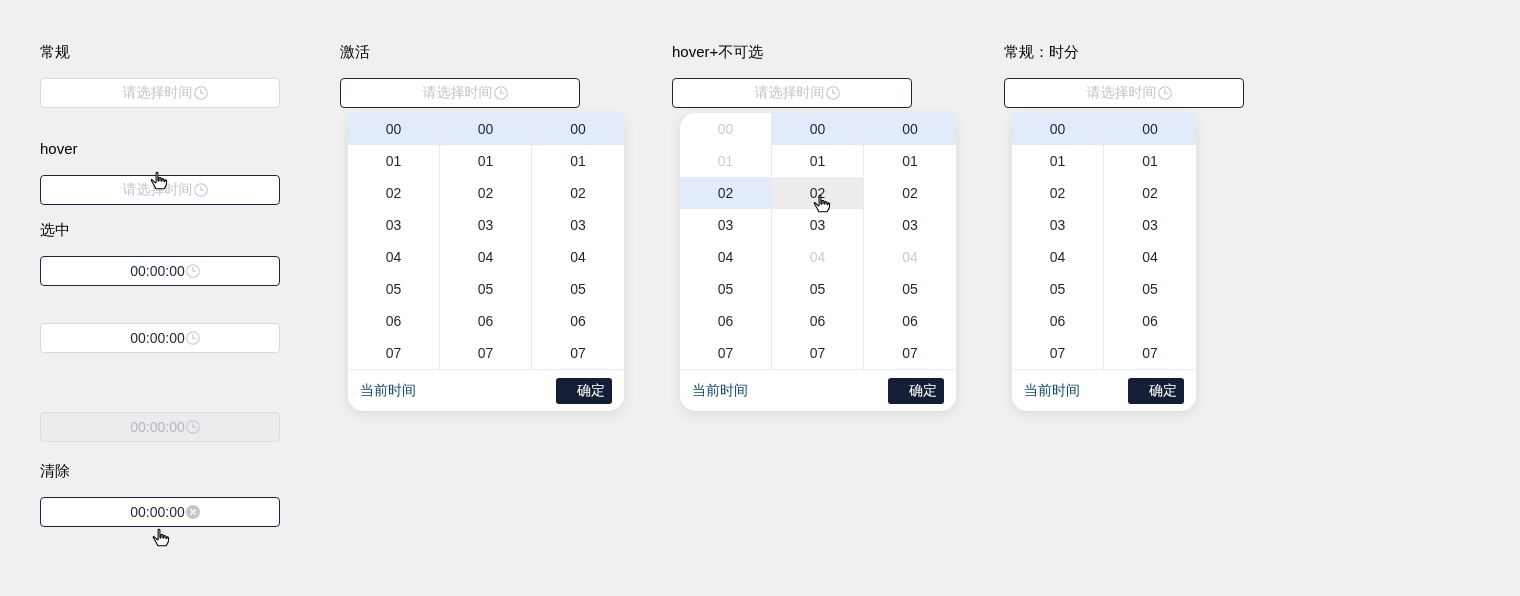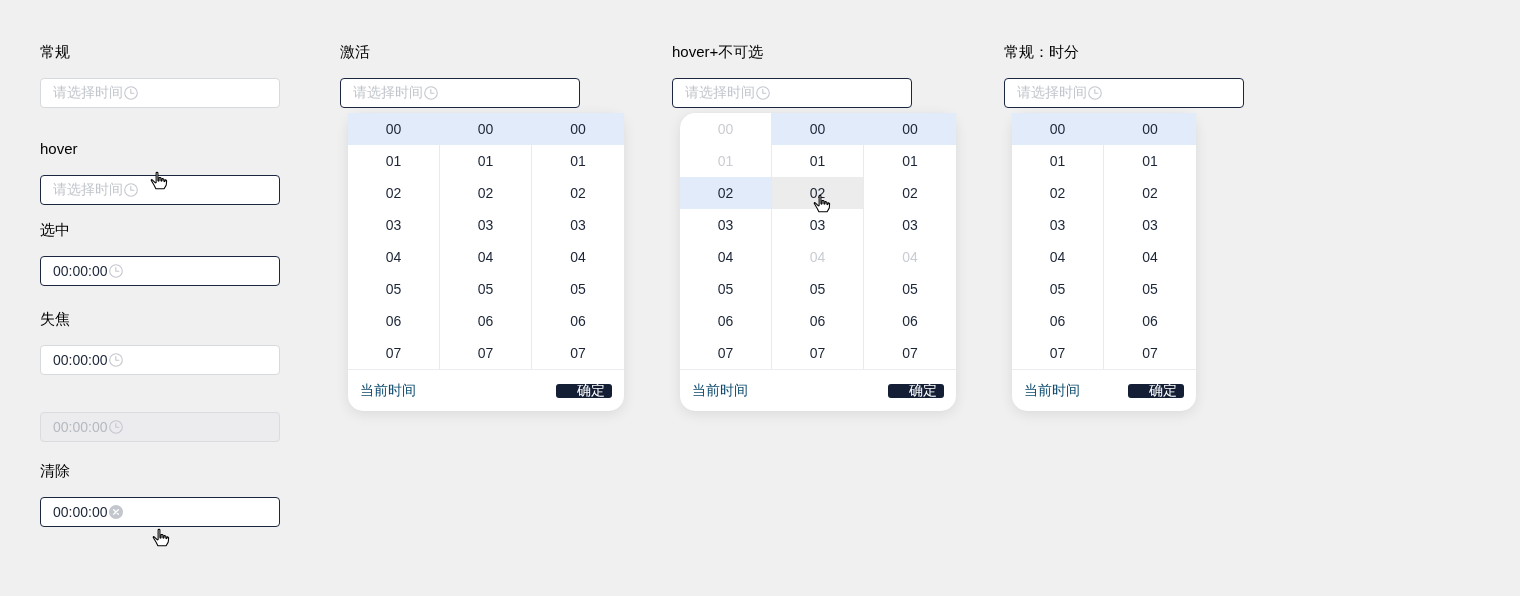--- a/index.html
+++ b/index.html
@@ -9,21 +9,21 @@
     font-family:"Liberation Sans","DejaVu Sans",sans-serif;
     color:#1b2537;
   }
   .label{font-size:15px;height:22px;line-height:22px;color:#000000}
   .fgroup{position:absolute;left:40px;width:240px}
   .picker{position:absolute;top:41px;width:240px}
 
   .tinput{
     margin-top:15px;height:30px;box-sizing:border-box;background:#fff;
     border:1px solid #d6d9dd;border-radius:4px;display:flex;align-items:center;
-    justify-content:flex-start;padding:0 9px 0 12px;font-size:14px;
+    justify-content:center;padding:0 9px 0 20px;font-size:14px;
   }
   .tinput.st-focus{border-color:#1b2740}
   .tinput.st-disabled{background:#ececee;border-color:#d9dbde}
   .tinput.st-disabled .val{color:#b5b9c0}
   .val{color:#1b2537}
   .val.ph{color:#c2c6cc}
   .icon{width:16px;height:16px;color:#c3c7cd;display:flex;flex:none}
   .icon svg{width:16px;height:16px}
 
   .panel{
@@ -39,21 +39,21 @@
   .cell.s-selected{background:#e2ebfa}
   .cell.s-hover{background:#ececec}
   .cell.s-disabled{color:#c9cdd3}
 
   .pfooter{
     height:41px;border-top:1px solid #ebedf0;display:flex;align-items:center;
     justify-content:space-between;padding:0 12px;
   }
   .now{font-size:14px;color:#0c4a6e}
   .okbtn{
-    width:56px;height:14px;background:#141f35;color:#fff;font-size:14px;
+    width:56px;height:26px;background:#141f35;color:#fff;font-size:14px;
     border:none;border-radius:3px;display:flex;align-items:center;justify-content:center;
     font-family:inherit;
     padding-left:20px;
   }
   .cursor{position:absolute;width:19px;height:19px;z-index:10}
 </style>
 </head>
 <body>
 
 <div class="fgroup" style="top:41px">
@@ -86,21 +86,20 @@
     <span class="val">00:00:00</span>
     <span class="icon">
   <svg viewBox="0 0 16 16" fill="none" xmlns="http://www.w3.org/2000/svg">
     <circle cx="8" cy="8" r="6.3" stroke="currentColor" stroke-width="1.1"></circle>
     <path d="M7.8 4.6v3.6h3.1" stroke="currentColor" stroke-width="1.1" stroke-linecap="round" stroke-linejoin="round"></path>
   </svg>
 </span>
   </div>
 </div>
 <div class="fgroup" style="top:308px">
-  <div class="label">失焦</div>
   <div class="tinput st-normal">
     <span class="val">00:00:00</span>
     <span class="icon">
   <svg viewBox="0 0 16 16" fill="none" xmlns="http://www.w3.org/2000/svg">
     <circle cx="8" cy="8" r="6.3" stroke="currentColor" stroke-width="1.1"></circle>
     <path d="M7.8 4.6v3.6h3.1" stroke="currentColor" stroke-width="1.1" stroke-linecap="round" stroke-linejoin="round"></path>
   </svg>
 </span>
   </div>
 </div>

